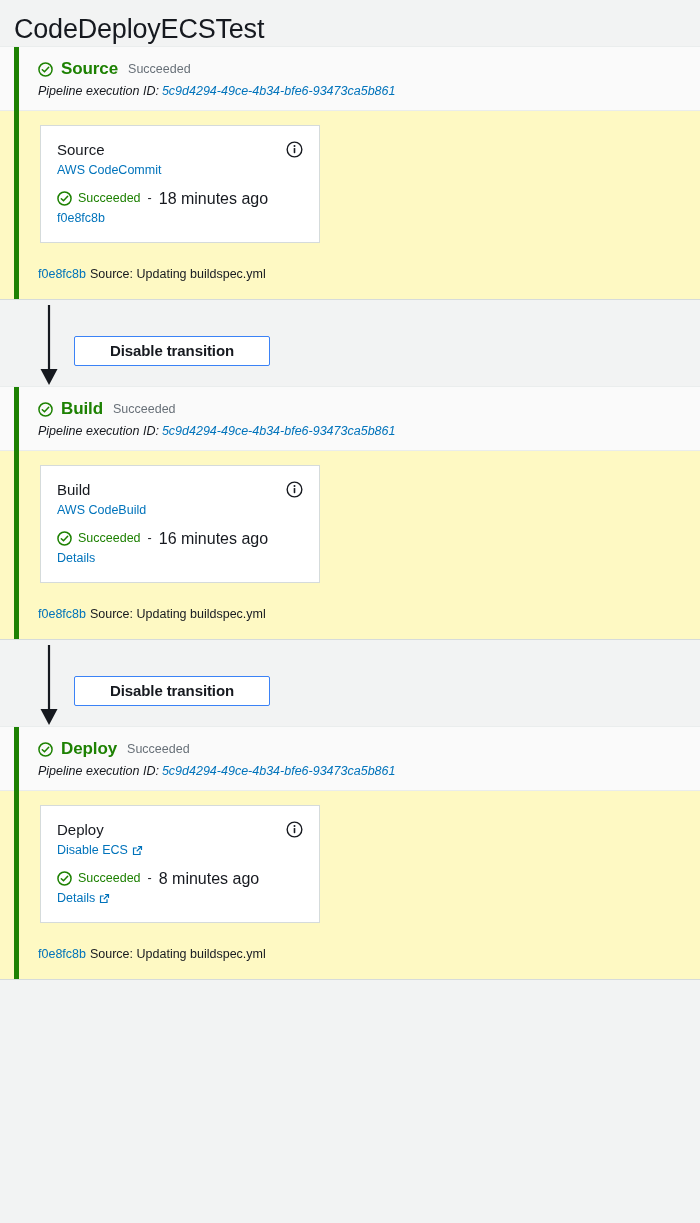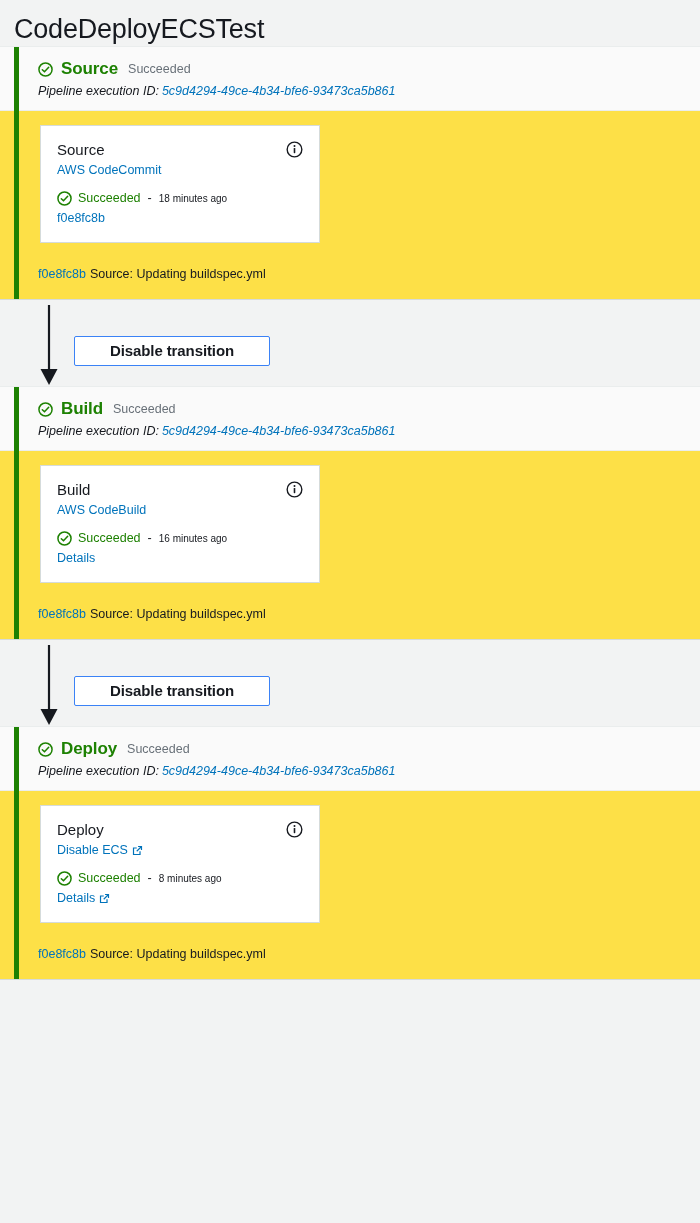--- a/index.html
+++ b/index.html
@@ -26,21 +26,21 @@
     font-weight: 400;
     color: #16191f;
     letter-spacing: -0.2px;
     padding: 12px 0 0 14px;
     line-height: 34px;
   }
 
   
   .stage {
     position: relative;
-    background: #fde047;
+    background: #fef9c3;
     margin-top: 0;
     border-top: 1px solid #eaeded;
     border-bottom: 1px solid #d5dbdb;
   }
   .stage-accent {
     position: absolute;
     left: 14px;
     top: 0;
     bottom: 0;
     width: 5px;
@@ -132,21 +132,21 @@
   .status-succeeded {
     font-size: 12.5px;
     color: #1d8102;
   }
   .status-sep {
     font-size: 12.5px;
     color: #16191f;
     padding: 0 1px;
   }
   .status-time {
-    font-size: 10px;
+    font-size: 16px;
     color: #16191f;
   }
   .action-detail-link {
     margin-top: 2px;
     font-size: 12.5px;
     color: #0073bb;
     line-height: 18px;
     display: inline-flex;
     align-items: center;
     gap: 4px;

